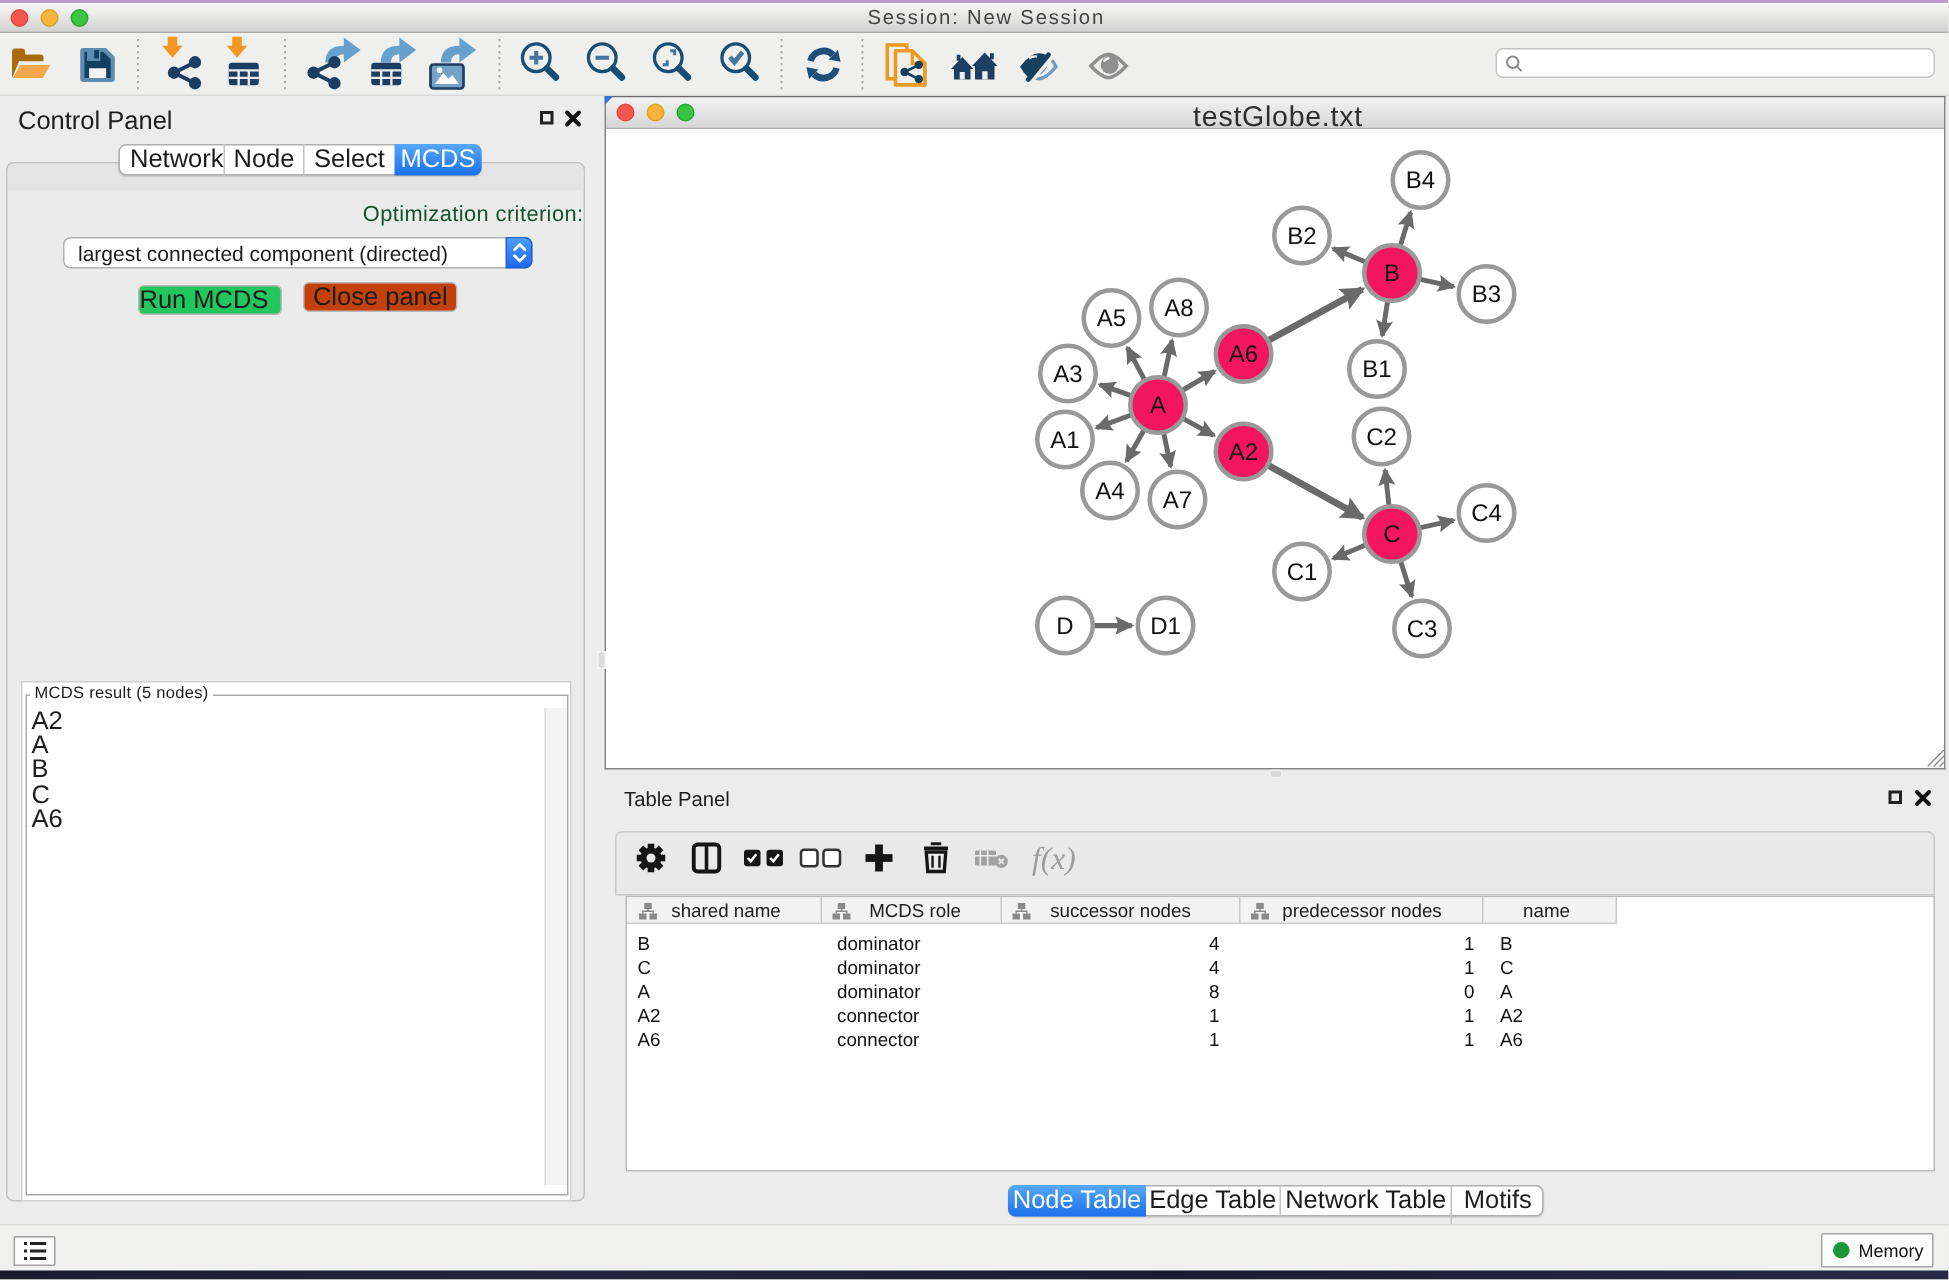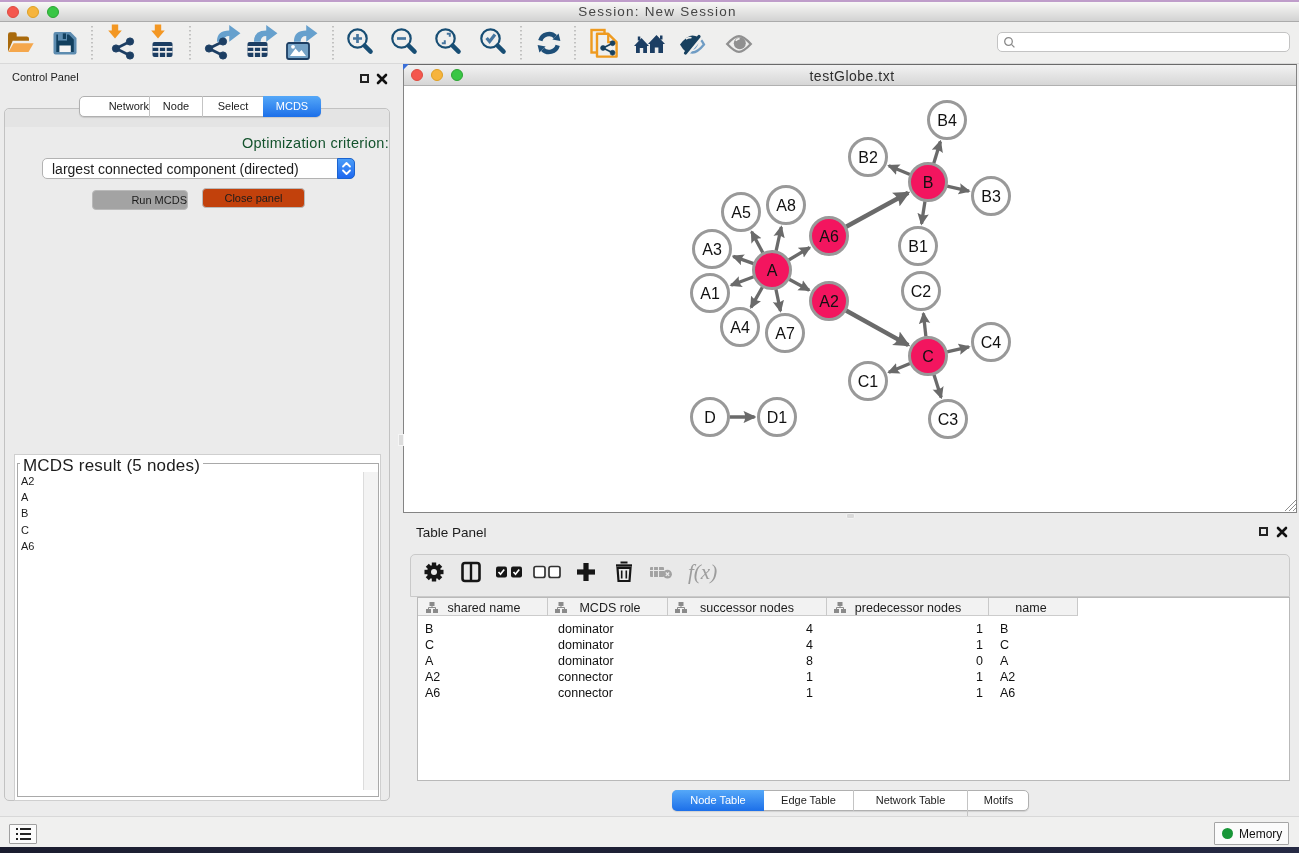--- a/index.html
+++ b/index.html
@@ -1,19 +1,19 @@
 <!DOCTYPE html>
 <html><head>
 <meta charset="utf-8">
 <style>
 * { margin:0; padding:0; box-sizing:border-box; }
 html,body { width:1299px; height:853px; overflow:hidden; }
 body { font-family:"Liberation Sans", sans-serif; background:#ececec; position:relative; -webkit-font-smoothing:antialiased; }
 .abs { position:absolute; }
-.txt13 { font-size:11px; color:#1c1c1c; }
+.txt13 { font-size:17px; color:#1c1c1c; }
 </style>
 </head>
 <body>
 
 <div class="abs" style="left:0;top:0;width:1299px;height:2px;background:#bf9dca;"></div>
 
 <div class="abs" style="left:0;top:2px;width:1299px;height:20px;background:linear-gradient(#f8f8f6,#d2d2d2);border-bottom:1px solid #ababab;"></div>
 <div class="abs" style="left:7px;top:6px;width:12px;height:12px;border-radius:50%;background:#f4574e;border:1px solid #dd4b40;"></div>
 <div class="abs" style="left:27px;top:6px;width:12px;height:12px;border-radius:50%;background:#f6b43d;border:1px solid #dfa023;"></div>
 <div class="abs" style="left:47px;top:6px;width:12px;height:12px;border-radius:50%;background:#39c645;border:1px solid #2ca433;"></div>
@@ -183,38 +183,38 @@
 <div class="abs" style="left:5px;top:135px;width:384px;text-align:right;font-size:14.5px;letter-spacing:0.3px;color:#14532d;">Optimization criterion:</div>
 
 <div class="abs" style="left:42px;top:158px;width:313px;height:21px;background:#fff;border:1px solid #b2b2b2;border-radius:5px;"></div>
 <div class="abs" style="left:52px;top:161px;font-size:14px;color:#1c1c1c;">largest connected component (directed)</div>
 <div class="abs" style="left:337px;top:158px;width:18px;height:21px;background:linear-gradient(#4a9df8,#1e68f0);border-radius:0 5px 5px 0;border:1px solid #1b63cf;"></div>
 <svg class="abs" style="left:341px;top:161px;" width="11" height="15" viewBox="0 0 11 14">
     <path d="M2 5 L5.5 1.5 L9 5" fill="none" stroke="#fff" stroke-width="1.8" stroke-linejoin="round" stroke-linecap="round"></path>
     <path d="M2 9 L5.5 12.5 L9 9" fill="none" stroke="#fff" stroke-width="1.8" stroke-linejoin="round" stroke-linecap="round"></path>
   </svg>
 
-<div class="abs txt13" style="left:92px;top:190px;width:96px;height:20px;background:#a3a3a3;border:1px solid #b9b9b9;border-radius:4px;text-align:right;line-height:18px;">Run MCDS</div>
+<div class="abs txt13" style="left:92px;top:190px;width:96px;height:20px;background:#22c55e;border:1px solid #b9b9b9;border-radius:4px;text-align:left;line-height:18px;">Run MCDS</div>
 <div class="abs txt13" style="left:202px;top:188px;width:103px;height:20px;background:#c2410c;border:1px solid #b9b9b9;border-radius:4px;text-align:center;line-height:18px;">Close panel</div>
 
 <div class="abs" style="left:14px;top:454px;width:367px;height:347px;background:#fff;border:1px solid #cfcfcf;"></div>
 <div class="abs" style="left:17px;top:463px;width:362px;height:334px;border:1px solid #a9a9a9;"></div>
-<div class="abs" style="left:20px;top:456px;background:#fff;padding:0 3px;font-size:17px;letter-spacing:0.2px;color:#1c1c1c;">MCDS result (5 nodes)</div>
+<div class="abs" style="left:20px;top:456px;background:#fff;padding:0 3px;font-size:11px;letter-spacing:0.2px;color:#1c1c1c;">MCDS result (5 nodes)</div>
 <div class="abs" style="left:363px;top:472px;width:15px;height:318px;background:#f3f3f3;border-left:1px solid #dcdcdc;"></div>
 <div class="abs txt13" style="left:21px;top:473px;line-height:16.2px;">A2<br>A<br>B<br>C<br>A6</div>
 
 <div class="abs" style="left:403px;top:64px;width:894px;height:449px;background:#fff;border:1px solid #848484;border-top-color:#6a6a6a;"></div>
 <div class="abs" style="left:404px;top:65px;width:892px;height:21px;background:linear-gradient(#f2f2f2,#d6d6d6);border-bottom:1px solid #b0b0b0;"></div>
 <svg class="abs" style="left:403px;top:64px;" width="6" height="6" viewBox="0 0 6 6">
     <path d="M0 0 H6 L0 6 Z" fill="#3a6fd8"></path>
   </svg>
 <div class="abs" style="left:411px;top:69px;width:12px;height:12px;border-radius:50%;background:#f4574e;border:1px solid #dd4b40;"></div>
 <div class="abs" style="left:431px;top:69px;width:12px;height:12px;border-radius:50%;background:#f6b43d;border:1px solid #dfa023;"></div>
 <div class="abs" style="left:451px;top:69px;width:12px;height:12px;border-radius:50%;background:#39c645;border:1px solid #2ca433;"></div>
-<div class="abs" style="left:406px;top:68px;width:892px;text-align:center;font-size:14px;letter-spacing:0.5px;color:#2e2e2e;">testGlobe.txt</div>
+<div class="abs" style="left:406px;top:68px;width:892px;text-align:center;font-size:19px;letter-spacing:0.5px;color:#2e2e2e;">testGlobe.txt</div>
 <svg class="abs" style="left:404px;top:87px;" width="893" height="422" viewBox="404 87 893 422">
 <defs>
       <marker id="ah" viewBox="0 0 10 10" refX="8.5" refY="5" markerWidth="3.7" markerHeight="3.7" orient="auto">
         <path d="M0 0.3 L9.9 5 L0 9.7 Q2.6 5 0 0.3 Z" fill="#6a6a6a"></path>
       </marker>
     </defs>
 <g stroke="#6a6a6a">
 <line x1="762.8" y1="252.8" x2="751.6" y2="231.8" stroke-width="3.3" marker-end="url(#ah)"></line>
 <line x1="776.1" y1="250.9" x2="781.3" y2="227.0" stroke-width="3.3" marker-end="url(#ah)"></line>
 <line x1="753.6" y1="263.6" x2="733.2" y2="256.4" stroke-width="3.3" marker-end="url(#ah)"></line>

